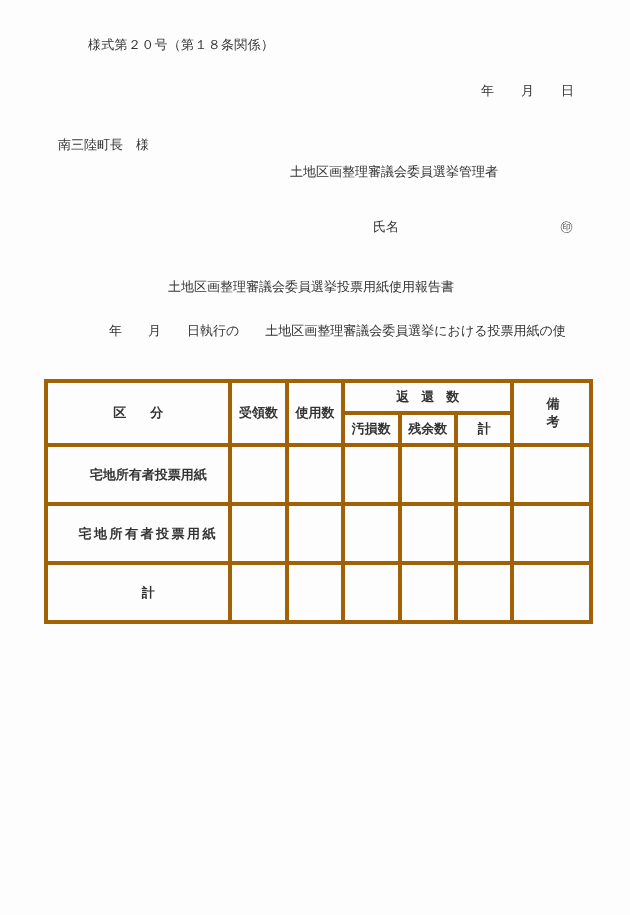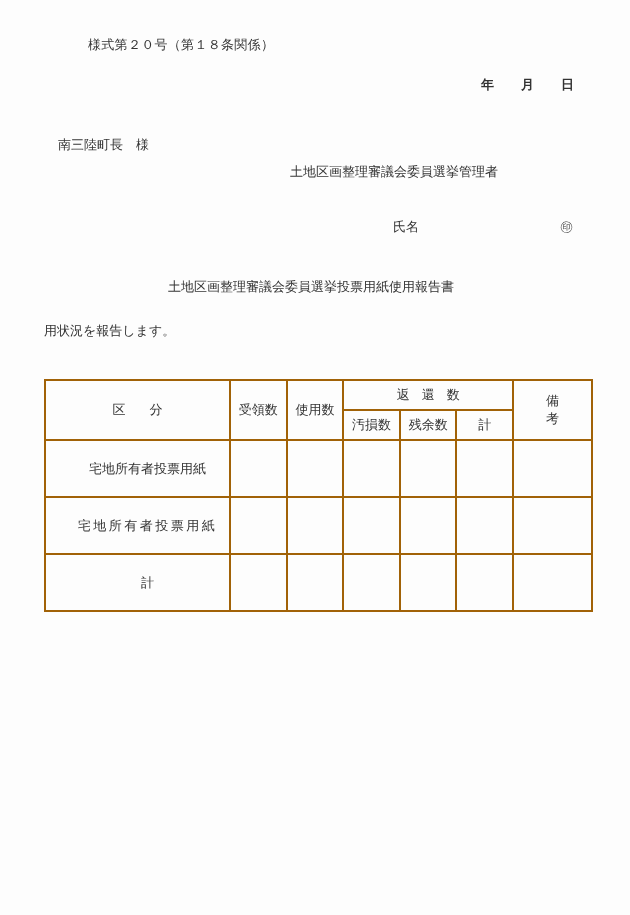--- a/index.html
+++ b/index.html
@@ -7,43 +7,43 @@
       width: 630px; height: 915px;
       background: #fdfdfd;
       color: #333;
       font-family: "DejaVu Serif", "Liberation Serif", serif;
       font-size: 13px;
       position: relative;
       overflow: hidden;
     }
     .abs { position: absolute; white-space: nowrap; line-height: 16px; }
     #form-no { left: 44px; top: 37px; letter-spacing: 0.3px; margin-left: 44px; }
-    #date-line { left: 481px; top: 77px; font-weight: bold; }
+    #date-line { left: 481px; top: 83px; }
     #date-line span { display: inline-block; }
     #addressee { left: 58px; top: 137px; }
     #manager-title { left: 290px; top: 164px; }
-    #name-label { left: 373px; top: 219px; margin-left: 20px; }
+    #name-label { left: 373px; top: 219px; }
     #seal { left: 560px; top: 219px; font-size: 13px; }
     #doc-title { left: 168px; top: 279px; }
     #body-text { left: 44px; top: 320px; width: 550px; line-height: 22px; white-space: normal; }
     #body-text .l1 { display: block; white-space: nowrap; }
     #body-text .l2 { display: block; white-space: nowrap; }
 
     table.report {
       position: absolute; left: 44px; top: 379px;
       border-collapse: collapse;
       table-layout: fixed;
       width: 549px;
     }
     table.report td, table.report th {
-      border: 2px solid #a16207;
+      border: 4px solid #a16207;
       padding: 0;
       text-align: center;
       vertical-align: middle;
-      font-weight: normal;
+      font-weight: bold;
       font-size: 13px;
       color: #333;
     }
     .col-cat { width: 183px; }
     .col-n { width: 56px; }
     .col-note { width: 78px; }
     tr.h1 td { height: 28px; }
     tr.h2 td { height: 28px; }
     tr.body td { height: 55px; padding-left: 20px; }
     .spaced-wide { letter-spacing: 24px; padding-left: 24px !important; margin-left: 48px; }
@@ -62,21 +62,21 @@
 
 <div class="abs" id="addressee">南三陸町長　様</div>
 
 <div class="abs" id="manager-title">土地区画整理審議会委員選挙管理者</div>
 <div class="abs" id="name-label">氏名</div>
 <div class="abs" id="seal">㊞</div>
 
 <div class="abs" id="doc-title">土地区画整理審議会委員選挙投票用紙使用報告書</div>
 
 <div class="abs" id="body-text">
-  <span class="l2">用状況を報告します。</span>
+  <span class="l1">　　　　　年　　月　　日執行の　　土地区画整理審議会委員選挙における投票用紙の使</span>
 </div>
 
 <table class="report">
   <colgroup>
     <col class="col-cat">
       <col class="col-n">
       <col class="col-n">
       <col class="col-n">
       <col class="col-n">
       <col class="col-n">

